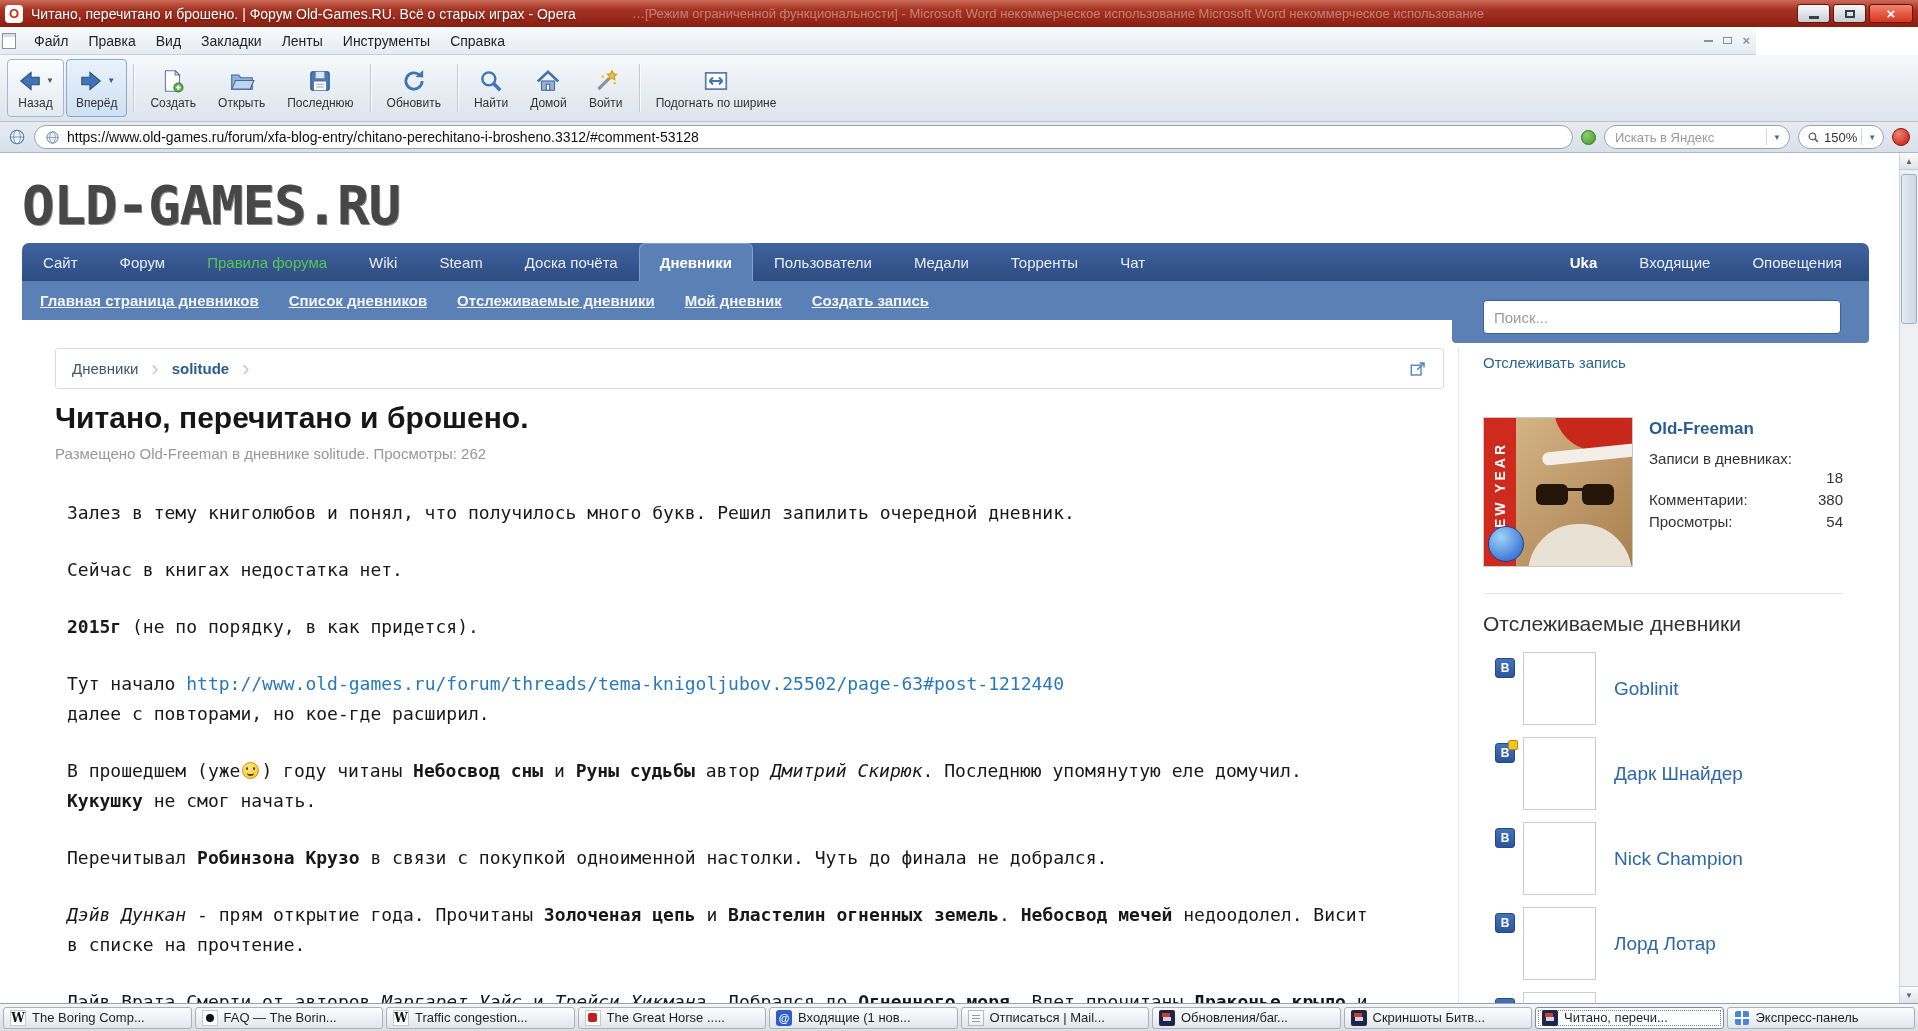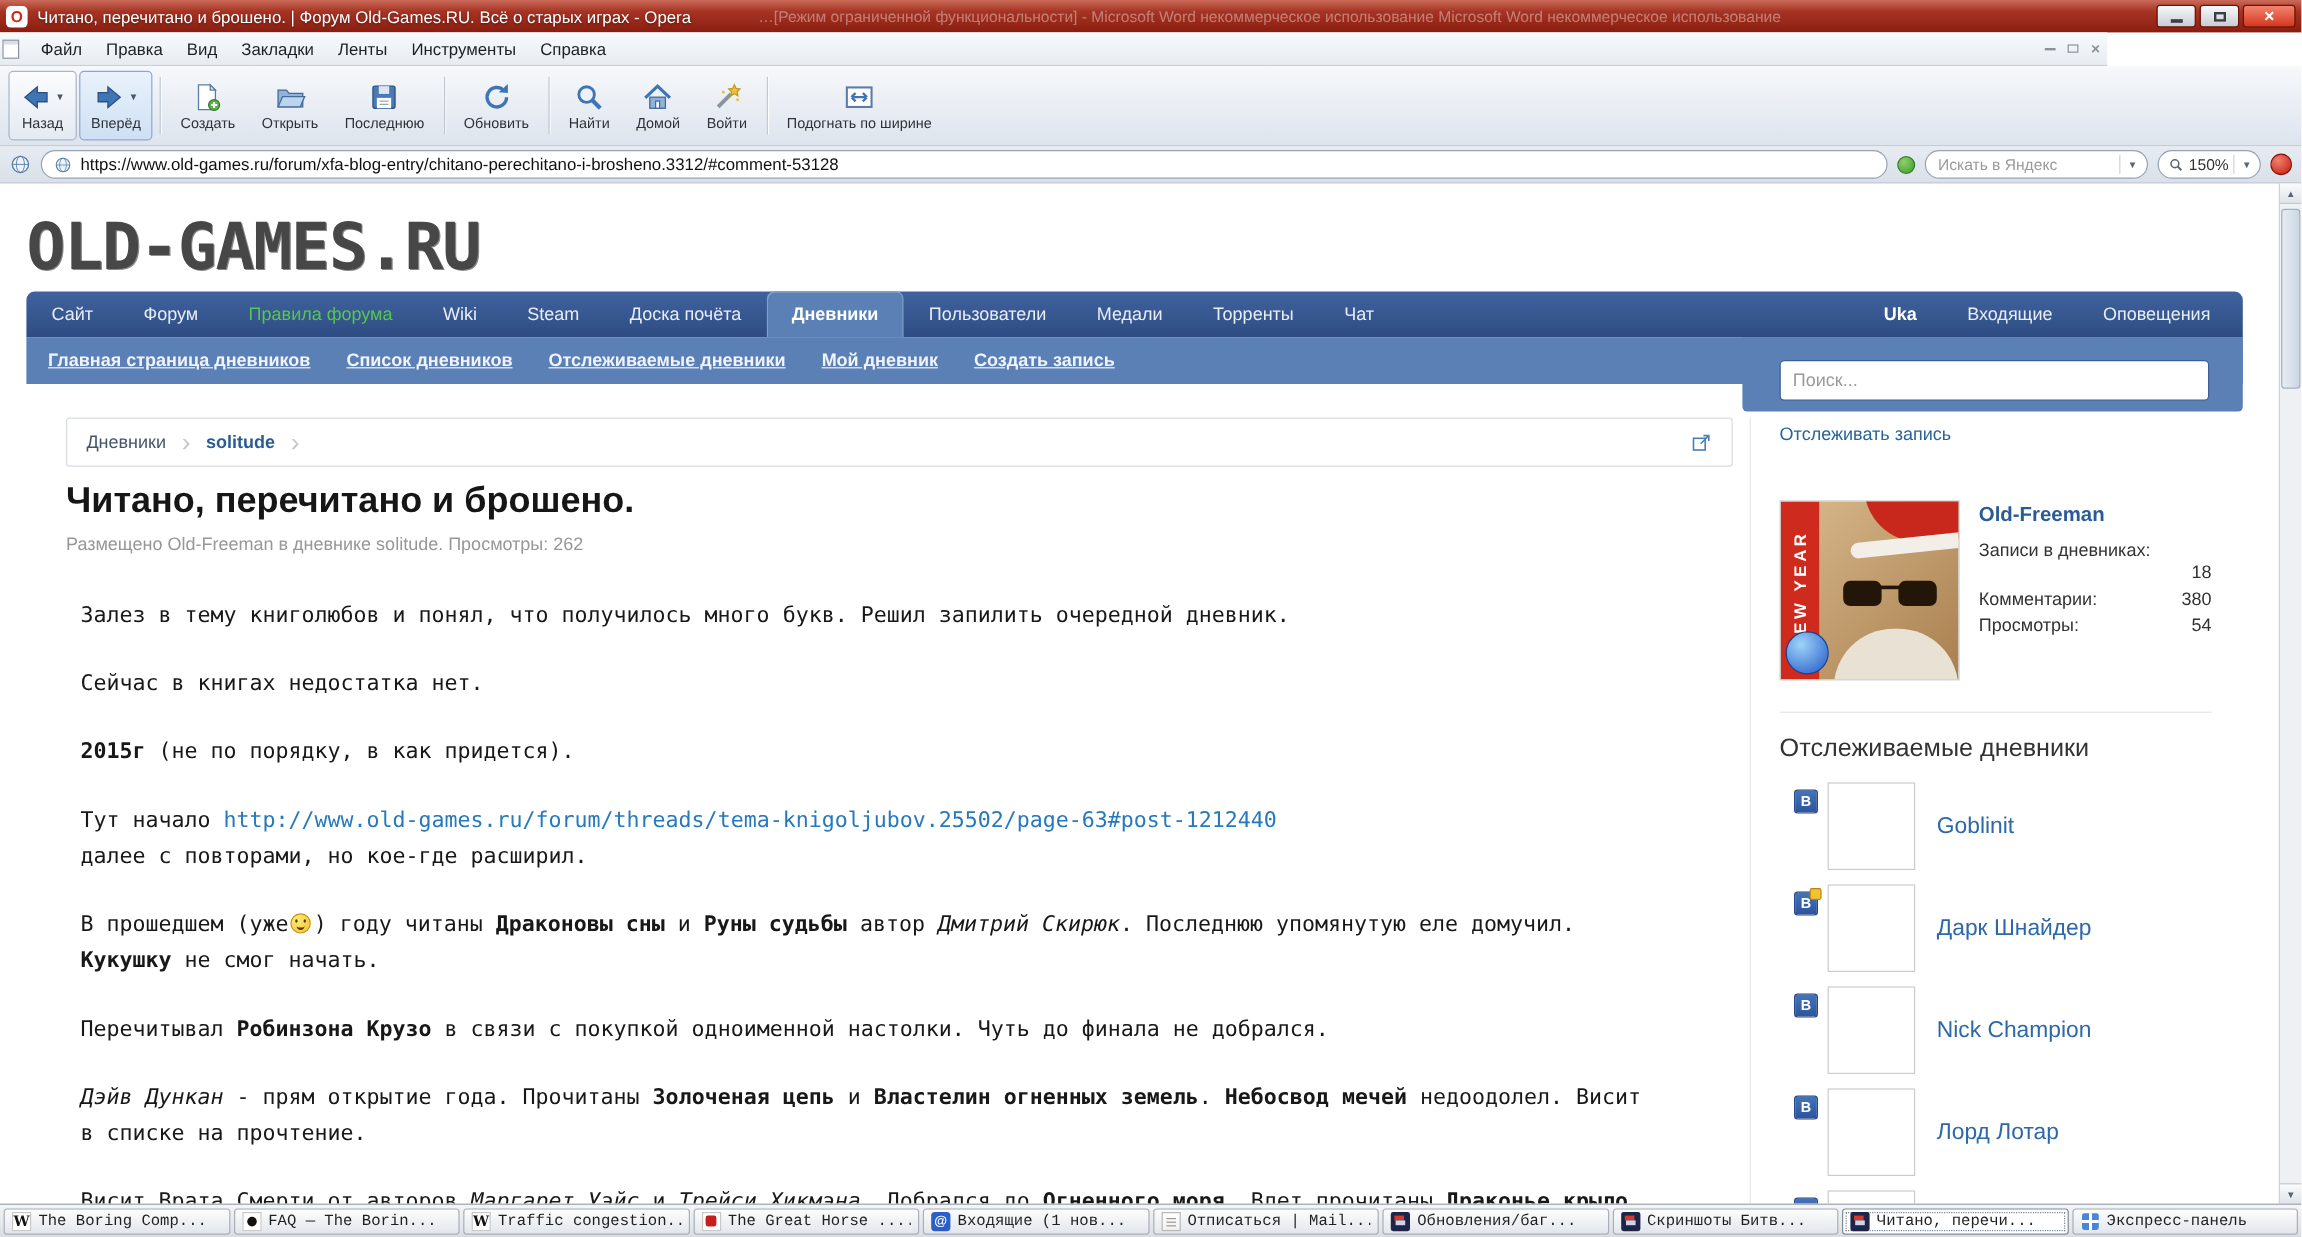--- a/index.html
+++ b/index.html
@@ -180,21 +180,21 @@
   .f-name { margin-left:18px; font-size:19px; color:#2d68a8; white-space:nowrap; }
 
   
   .bottombar { position:absolute; left:0; bottom:0; width:1918px; height:28px;
     background:linear-gradient(#f4f6f8,#d9dde3); border-top:1px solid #9aa1ab;
     display:flex; align-items:center; padding:2px 3px; gap:3px; }
   .task-btn { flex:1; min-width:0; height:22px; border:1px solid #aab0b9; border-radius:3px;
     background:linear-gradient(#fcfdfe,#e2e6eb); display:flex; align-items:center; padding:0 6px;
     font-size:13px; color:#1e2124; overflow:hidden; white-space:nowrap; }
   .task-btn.active { background:#fff; border-color:#7e8b9a; outline:1px dotted #7a8694; outline-offset:-4px; }
-  .task-label { overflow:hidden;font-family:Liberation Mono, monospace; }
+  .task-label { overflow:hidden; }
   .fi { width:16px; height:16px; display:flex; align-items:center; justify-content:center; flex:none; margin-right:6px; }
   .fi-w { background:#fff; border:1px solid #c8c8c8; font-family:"DejaVu Serif", serif; font-weight:bold; font-size:12px; color:#111; }
   .fi-dot { background:#fff; border:1px solid #c8c8c8; }
   .fi-dot-inner { width:8px; height:8px; background:#111; border-radius:50%; }
   .fi-red { background:#fff; border:1px solid #c8c8c8; }
   .fi-red-inner { width:9px; height:9px; background:#c61d1d; border-radius:2px; }
   .fi-mail { background:#2b5fc7; border-radius:3px; color:#fff; font-size:11px; font-weight:bold; }
   .fi-page { background:linear-gradient(#fff,#f0f0f0); border:1px solid #b8b8b8; position:relative; }
   .fi-page::after { content:""; position:absolute; left:3px; top:4px; width:8px; height:1px;
     background:#9a9a9a; box-shadow:0 3px 0 #9a9a9a, 0 6px 0 #9a9a9a; }
@@ -438,24 +438,24 @@
             </svg>
         </span>
       </div>
       <h1 class="entry-title">Читано, перечитано и брошено.</h1>
       <div class="entry-byline">Размещено Old-Freeman в дневнике solitude. Просмотры: 262</div>
       <div class="entry-body">
           <p><span>Залез в тему книголюбов и понял, что получилось много букв. Решил запилить очередной дневник.</span></p>
           <p><span>Сейчас в книгах недостатка нет.</span></p>
           <p><span class="seg-b">2015г</span><span> (не по порядку, в как придется).</span></p>
           <p><span>Тут начало </span><span class="seg-a">http://www.old-games.ru/forum/threads/tema-knigoljubov.25502/page-63#post-1212440</span><br><span>далее с повторами, но кое-где расширил.</span></p>
-          <p><span>В прошедшем (уже</span><span class="smiley"></span><span>) году читаны </span><span class="seg-b">Драконовы сны</span><span> и </span><span class="seg-b">Руны судьбы</span><span> автор </span><span class="seg-i">Дмитрий Скирюк</span><span>. Последнюю упомянутую еле домучил. </span><span class="seg-b">Кукушку</span><span> не смог начать.</span></p>
+          <p><span>В прошедшем (уже</span><span class="smiley"></span><span>) году читаны </span><span class="seg-b">Небосвод сны</span><span> и </span><span class="seg-b">Руны судьбы</span><span> автор </span><span class="seg-i">Дмитрий Скирюк</span><span>. Последнюю упомянутую еле домучил. </span><span class="seg-b">Кукушку</span><span> не смог начать.</span></p>
           <p><span>Перечитывал </span><span class="seg-b">Робинзона Крузо</span><span> в связи с покупкой одноименной настолки. Чуть до финала не добрался.</span></p>
           <p><span class="seg-i">Дэйв Дункан</span><span> - прям открытие года. Прочитаны </span><span class="seg-b">Золоченая цепь</span><span> и </span><span class="seg-b">Властелин огненных земель</span><span>. </span><span class="seg-b">Небосвод мечей</span><span> недоодолел. Висит в списке на прочтение.</span></p>
-          <p><span>Висит </span><span class="seg-u">Врата Смерти</span><span> от авторов </span><span class="seg-i">Маргарет Уэйс</span><span> и </span><span class="seg-i">Трейси Хикмэна</span><span>. Добрался до </span><span class="seg-b">Огненного моря</span><span>. Влет прочитаны </span><span class="seg-b">Драконье крыло</span><span> и</span></p>
+          <p><span>Дэйв </span><span class="seg-u">Врата Смерти</span><span> от авторов </span><span class="seg-i">Маргарет Уэйс</span><span> и </span><span class="seg-i">Трейси Хикмэна</span><span>. Добрался до </span><span class="seg-b">Огненного моря</span><span>. Влет прочитаны </span><span class="seg-b">Драконье крыло</span><span> и</span></p>
         </div>
     </div>
 
     <div class="sidebar">
       <div class="user-card">
         <div class="user-avatar">
           <span class="santa-hat"></span>
           <span class="hat-band"></span>
           <span class="glass-l"></span>
           <span class="glass-r"></span>

